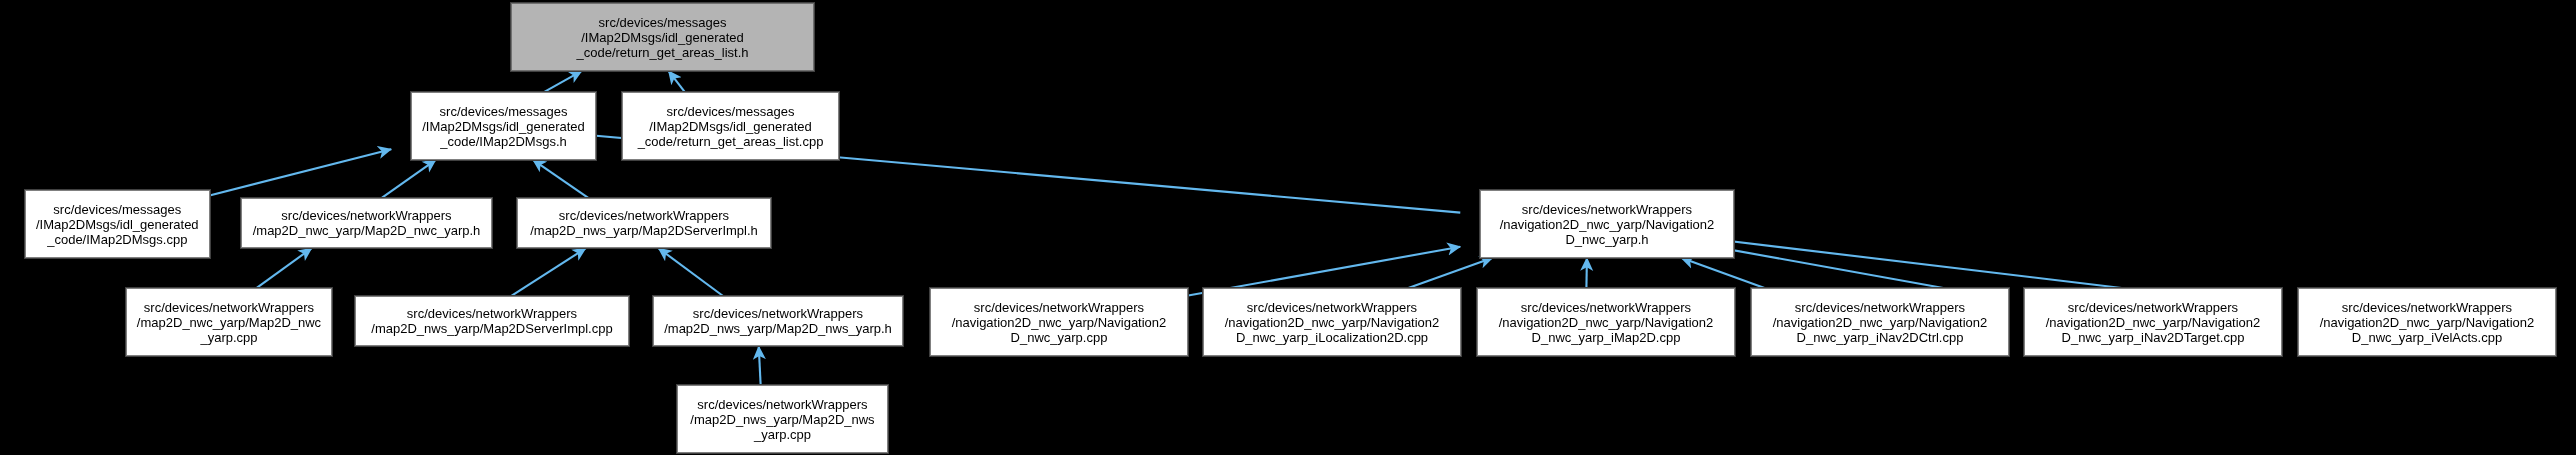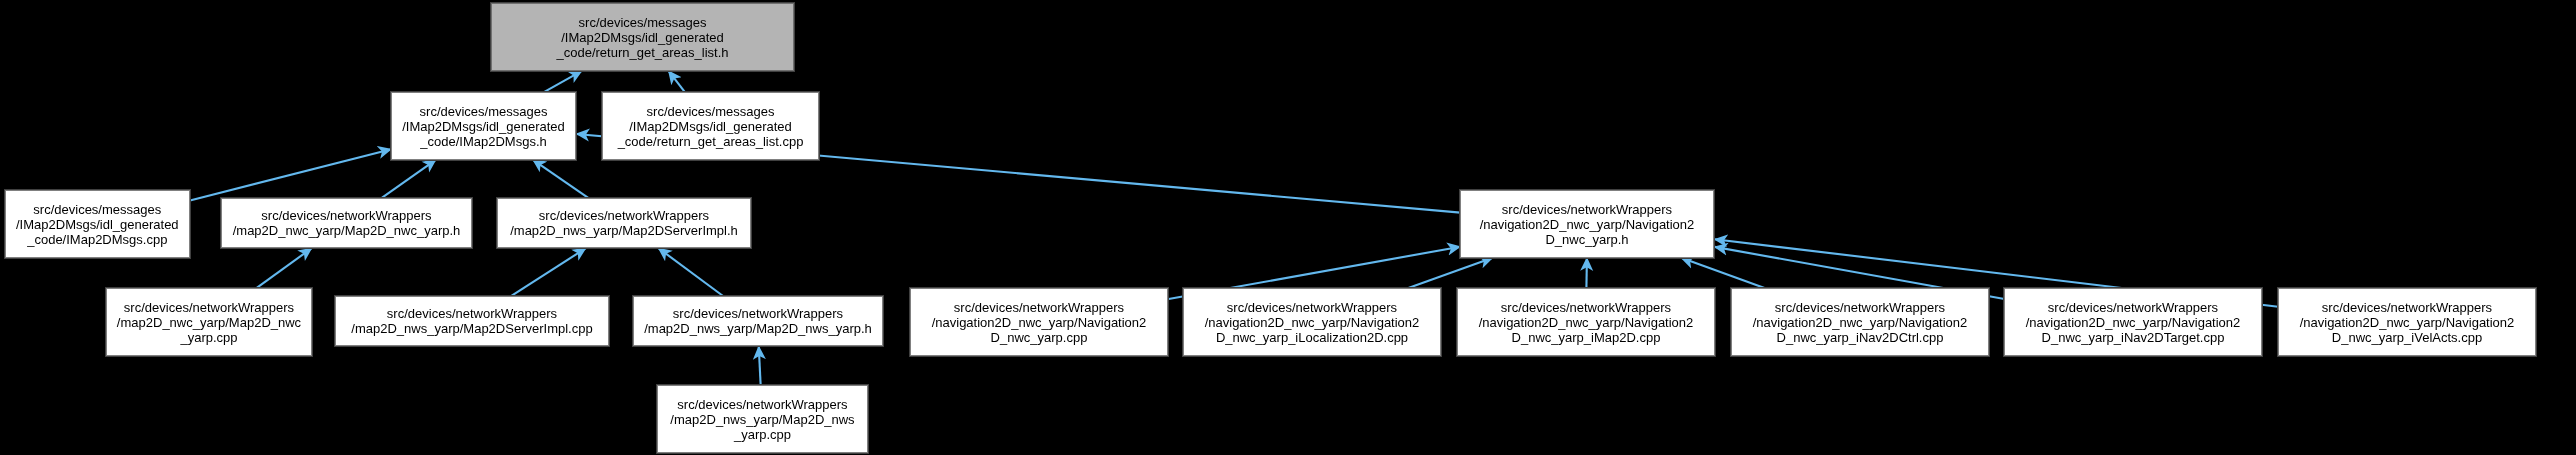--- a/index.html
+++ b/index.html
@@ -30,20 +30,21 @@
     line-height:15px;
     text-align:center;
     display:flex;
     flex-direction:column;
     align-items:center;
     justify-content:center;
     padding:1.9px 4.8px;
     white-space:pre-wrap;
     word-break:normal;
     z-index:5;
+    margin-left:20px;
   }
   .node.highlight{
     background:#b4b4b4;
     border:1px solid #707070;
   }
   .node .lbl{display:block;width:100%;}
 </style>
 </head>
 <body>
 

